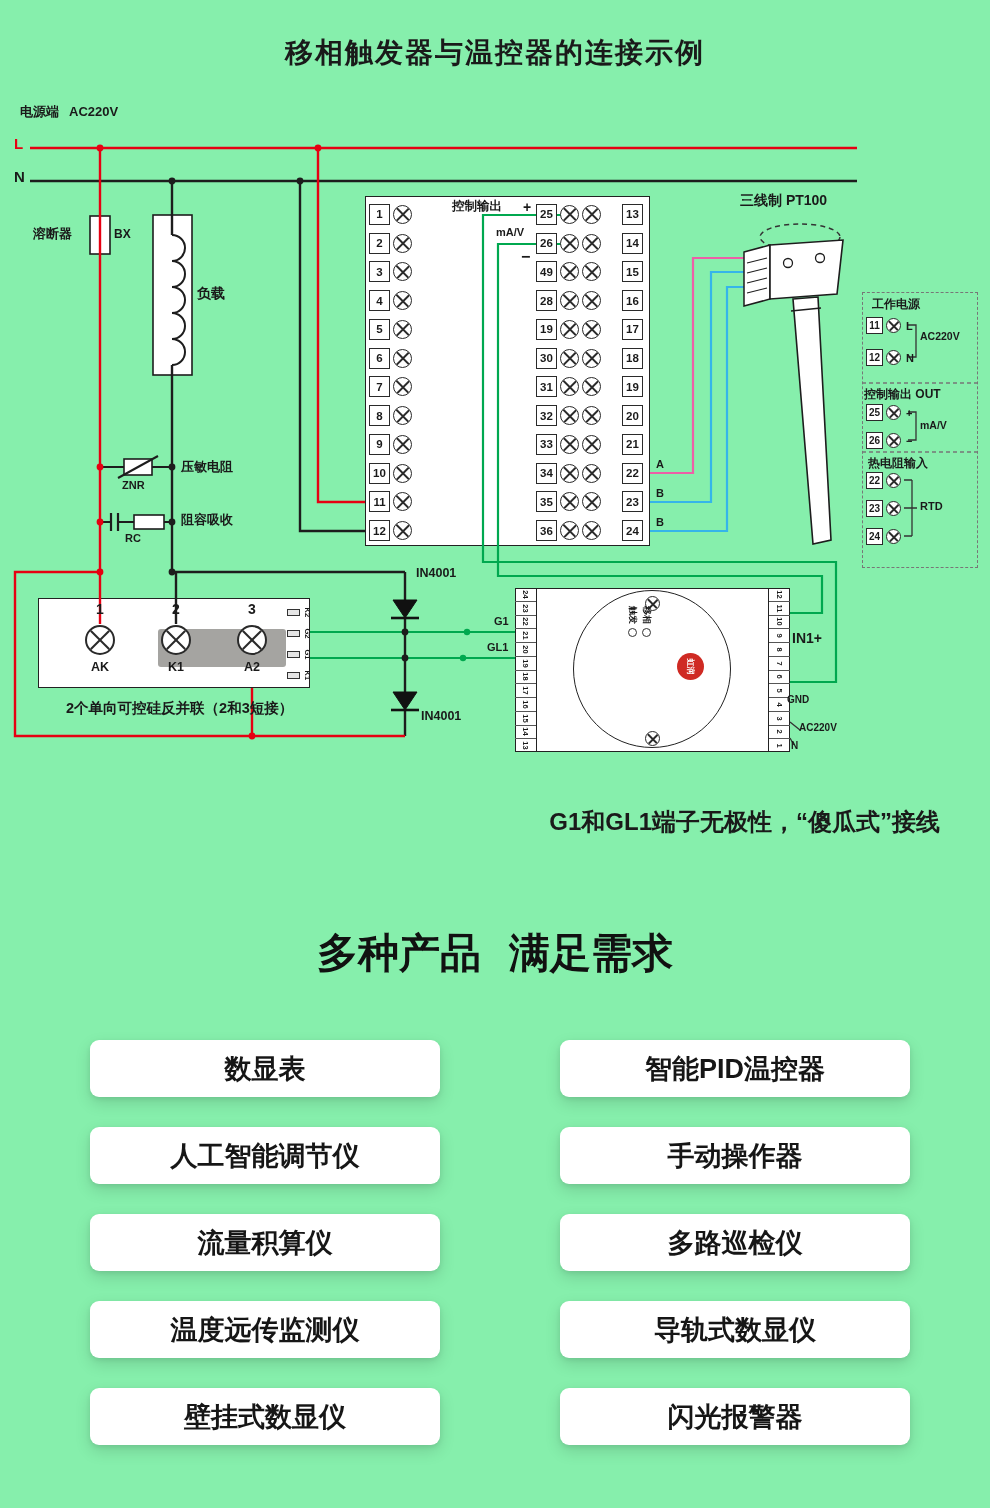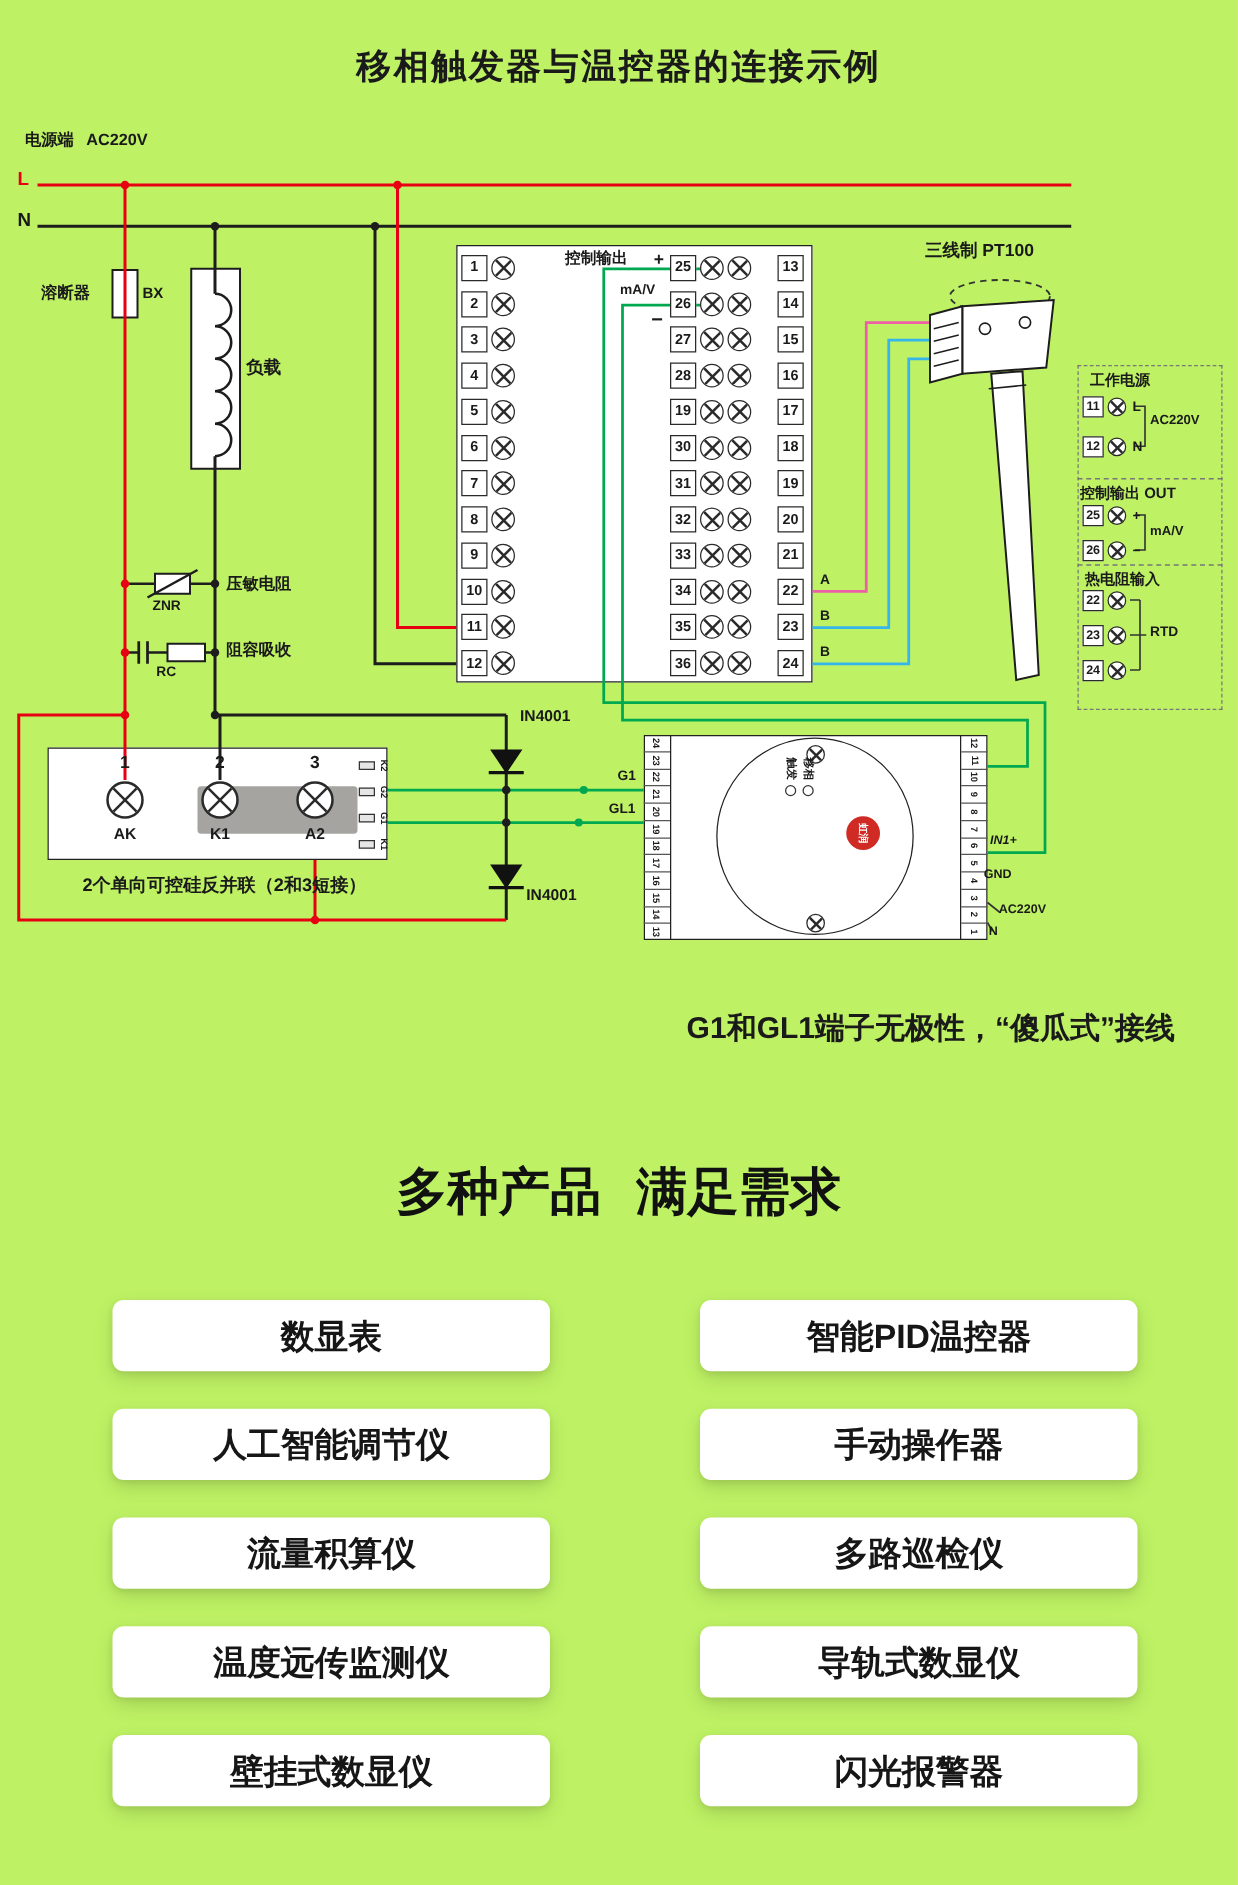--- a/index.html
+++ b/index.html
@@ -1,16 +1,16 @@
 <!DOCTYPE html>
 <html><head>
 <meta charset="utf-8">
 <style>
   html,body{margin:0;padding:0;background:#d7d6d4;}
-  .page{position:relative;width:990px;height:1508px;background:#bef264;overflow:hidden;
+  .page{position:relative;width:990px;height:1508px;background:#86efac;overflow:hidden;
         font-family:"Liberation Sans","DejaVu Sans",sans-serif;color:#1a1a1a;}
   .lbl{position:absolute;z-index:10;white-space:nowrap;}
   .box{position:absolute;background:#fff;border:1.6px solid #222;box-sizing:border-box;z-index:1;}
   .wires{position:absolute;left:0;top:0;z-index:5;pointer-events:none;}
 
   .title{position:absolute;left:0;top:34px;width:100%;text-align:center;font-size:28px;font-weight:800;letter-spacing:2px;z-index:10;}
   .power{left:20px;top:103px;font-size:13px;font-weight:700;}
   .power .volt{margin-left:10px;}
   .l-label{left:14px;top:135px;color:#e60012;font-size:15px;font-weight:700;}
   .n-label{left:14px;top:168px;font-size:15px;font-weight:700;}
@@ -83,21 +83,21 @@
   .mcell:last-child{border-bottom:none;}
   .mnum{font-size:7.5px;font-weight:600;transform:rotate(90deg);}
   .mcircle{position:absolute;left:573px;top:590px;width:158px;height:158px;border:1.6px solid #222;border-radius:50%;background:#fff;z-index:9;box-sizing:border-box;}
   .mscrew{position:absolute;z-index:10;}
   .mscrew1{left:645px;top:596px;}
   .mscrew2{left:645px;top:731px;}
   .mind{position:absolute;left:616px;top:616px;width:48px;z-index:10;transform:rotate(90deg);}
   .mind-row{display:flex;align-items:center;gap:4px;font-size:9px;font-weight:700;height:14px;}
   .mdot{width:7px;height:7px;border:1px solid #333;border-radius:50%;background:#fff;}
   .mbadge{position:absolute;left:677px;top:653px;width:27px;height:27px;background:#cf2a23;border-radius:50%;color:#fff;display:flex;align-items:center;justify-content:center;font-size:8px;font-weight:700;z-index:10;transform:rotate(90deg);}
-  .in1-lbl{left:792px;top:667px;font-size:10px;font-weight:700;font-style:italic;}
+  .in1-lbl{left:792px;top:630px;font-size:14px;font-weight:700;}
   .gnd-lbl{left:787px;top:694px;font-size:10px;font-weight:700;}
   .mac-lbl{left:799px;top:722px;font-size:10px;font-weight:700;}
   .mn-lbl{left:791px;top:740px;font-size:10px;font-weight:700;}
 
   .note{position:absolute;right:50px;top:806px;font-size:24px;font-weight:700;z-index:10;}
 
   .heading{position:absolute;left:0;top:926px;width:100%;display:flex;justify-content:center;gap:28px;font-size:41px;font-weight:800;color:#111;z-index:10;}
   .pcol{position:absolute;top:1040px;width:350px;display:flex;flex-direction:column;gap:30px;z-index:10;}
   .pcol-left{left:90px;}.pcol-right{left:560px;}
   .pbtn{height:57px;background:#fff;border-radius:9px;box-shadow:0 6px 16px rgba(0,0,0,.13),0 2px 5px rgba(0,0,0,.08);display:flex;align-items:center;justify-content:center;font-size:27px;font-weight:600;color:#161616;}
@@ -281,21 +281,21 @@
       <span class="numbox">25</span>
       <span class="screw"></span>
       <span class="screw"></span>
     </div>
       <div class="trow">
       <span class="numbox">26</span>
       <span class="screw"></span>
       <span class="screw"></span>
     </div>
       <div class="trow">
-      <span class="numbox">27</span>
+      <span class="numbox">49</span>
       <span class="screw"></span>
       <span class="screw"></span>
     </div>
       <div class="trow">
       <span class="numbox">28</span>
       <span class="screw"></span>
       <span class="screw"></span>
     </div>
       <div class="trow">
       <span class="numbox">19</span>

